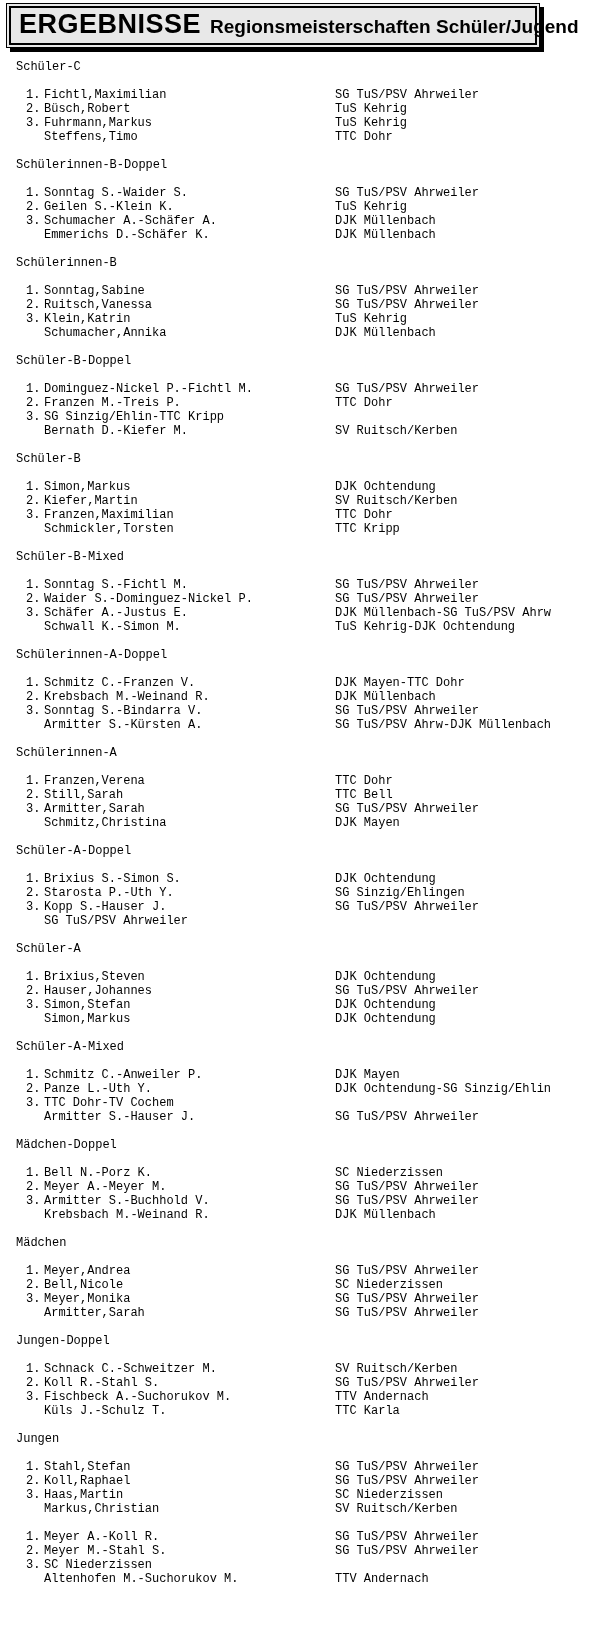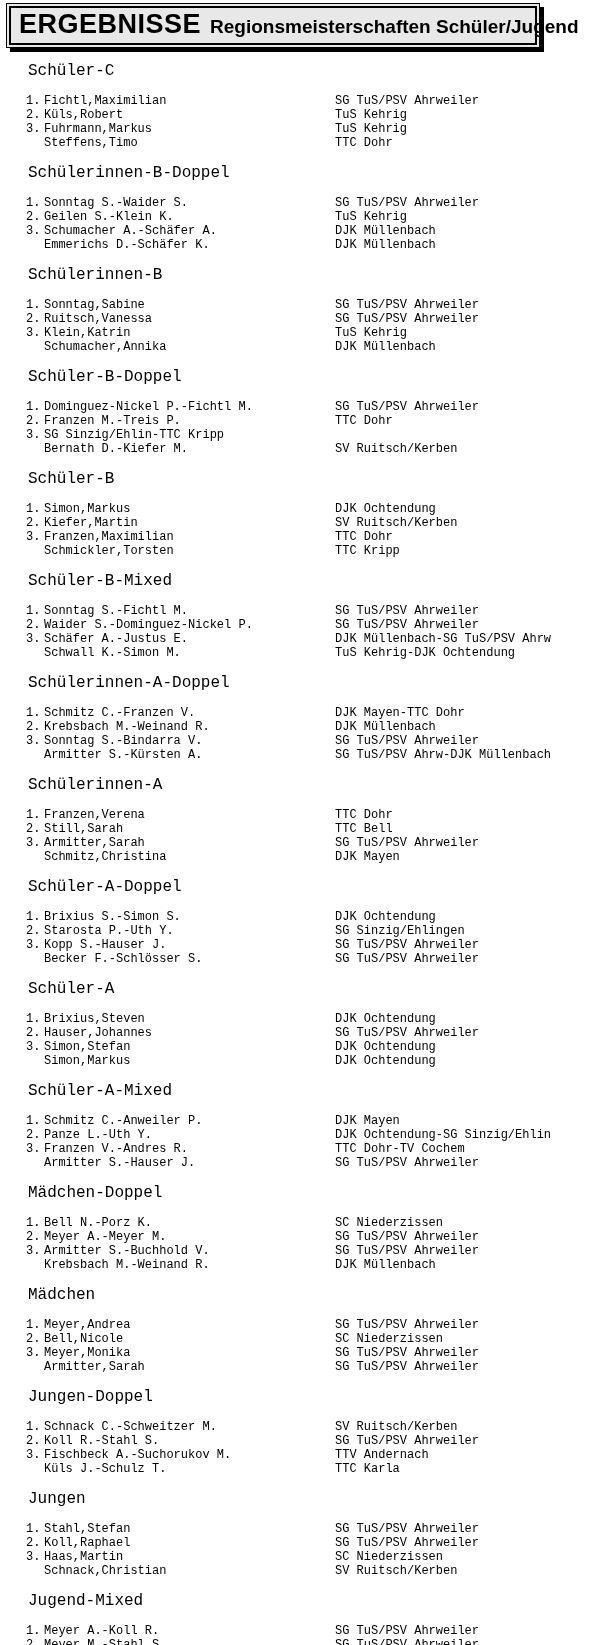--- a/index.html
+++ b/index.html
@@ -49,22 +49,22 @@
     font-size: 19px;
   }
   
   #sections {
     margin: 12px 0 0 12px;
   }
   .result-section {
     margin: 0 0 14px 0;
   }
   .section-title {
-    margin: 16px;
-    font-size: 16px;
+    margin: 4px;
+    font-size: 12px;
     font-weight: normal;
     line-height: 14px;
     white-space: pre;
   }
   .entries {
     margin-top: 14px;
     padding-left: 14px;
   }
   .row {
     display: flex;
@@ -101,21 +101,21 @@
     <h2 class="section-title">Schüler-C</h2>
     <div class="entries">
   <div class="row">
     <span class="rank">1.</span>
     <span class="name">Fichtl,Maximilian</span>
     <span class="club">SG TuS/PSV Ahrweiler</span>
   </div>
 
   <div class="row">
     <span class="rank">2.</span>
-    <span class="name">Küls,Robert</span>
+    <span class="name">Büsch,Robert</span>
     <span class="club">TuS Kehrig</span>
   </div>
 
   <div class="row">
     <span class="rank">3.</span>
     <span class="name">Fuhrmann,Markus</span>
     <span class="club">TuS Kehrig</span>
   </div>
 
   <div class="row">
@@ -344,21 +344,20 @@
   </div>
 
   <div class="row">
     <span class="rank">3.</span>
     <span class="name">Kopp S.-Hauser J.</span>
     <span class="club">SG TuS/PSV Ahrweiler</span>
   </div>
 
   <div class="row">
     <span class="rank"></span>
-    <span class="name">Becker F.-Schlösser S.</span>
     <span class="club">SG TuS/PSV Ahrweiler</span>
   </div>
 </div>
   </section>
 
   <section class="result-section">
     <h2 class="section-title">Schüler-A</h2>
     <div class="entries">
   <div class="row">
     <span class="rank">1.</span>
@@ -396,21 +395,20 @@
   </div>
 
   <div class="row">
     <span class="rank">2.</span>
     <span class="name">Panze L.-Uth Y.</span>
     <span class="club">DJK Ochtendung-SG Sinzig/Ehlin</span>
   </div>
 
   <div class="row">
     <span class="rank">3.</span>
-    <span class="name">Franzen V.-Andres R.</span>
     <span class="club">TTC Dohr-TV Cochem</span>
   </div>
 
   <div class="row">
     <span class="rank"></span>
     <span class="name">Armitter S.-Hauser J.</span>
     <span class="club">SG TuS/PSV Ahrweiler</span>
   </div>
 </div>
   </section>
@@ -518,28 +516,27 @@
   </div>
 
   <div class="row">
     <span class="rank">3.</span>
     <span class="name">Haas,Martin</span>
     <span class="club">SC Niederzissen</span>
   </div>
 
   <div class="row">
     <span class="rank"></span>
-    <span class="name">Schnack,Christian</span>
+    <span class="name">Markus,Christian</span>
     <span class="club">SV Ruitsch/Kerben</span>
   </div>
 </div>
   </section>
 
   <section class="result-section">
-    <h2 class="section-title">Jugend-Mixed</h2>
     <div class="entries">
   <div class="row">
     <span class="rank">1.</span>
     <span class="name">Meyer A.-Koll R.</span>
     <span class="club">SG TuS/PSV Ahrweiler</span>
   </div>
 
   <div class="row">
     <span class="rank">2.</span>
     <span class="name">Meyer M.-Stahl S.</span>

